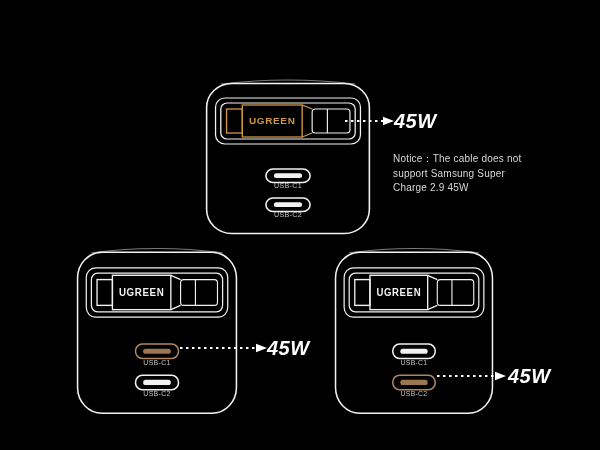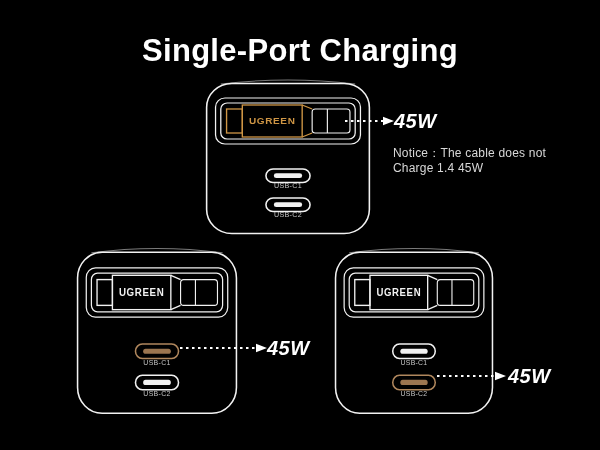--- a/index.html
+++ b/index.html
@@ -28,31 +28,30 @@
   .port.plain .pill { stroke:var(--outline-white); }
   .port.plain .bar { fill:var(--outline-white); stroke:none; }
   .port.hl .pill { stroke:var(--port-copper); }
   .port.hl .bar { fill:var(--port-copper-fill); stroke:none; }
   .port text { fill:var(--label-grey); font-size:6.8px; letter-spacing:.3px; text-anchor:middle; stroke:none; }
   .arrow { position:absolute; }
   .arrow line { stroke:#ffffff; stroke-width:1.8; stroke-dasharray:2.5 3.5; }
   .arrow polygon { fill:#ffffff; }
   .watt { position:absolute; color:#ffffff; font-size:20px; font-weight:bold; letter-spacing:.5px; line-height:23px;font-style:italic; }
   .notice {
-    position:absolute; left:393px; top:146px; width:200px;
-    color:var(--notice-grey); font-size:12px; line-height:14.6px; letter-spacing:.2px;
+    position:absolute; left:393px; top:152px; width:200px;
+    color:var(--notice-grey); font-size:10px; line-height:14.6px; letter-spacing:.2px;
   }
   .notice span { display:block; }
 </style>
 </head>
 <body>
 
 <div id="stage">
 
-  <div class="title">Single-Port Charging</div>
 
   <svg class="charger" style="left:204px; top:74px; width:168px; height:162px" viewBox="0 0 160 162" preserveAspectRatio="none">
     <path class="top-arc" d="M16 10 Q80 2 144 10"></path>
     <rect class="body-outline" x="2.5" y="9.5" width="155" height="150" rx="24"></rect>
     <rect class="slot-outer" x="11" y="24" width="138" height="46" rx="9"></rect>
     <rect class="slot-inner" x="16" y="29" width="128" height="36" rx="6"></rect>
     <g class="plug accent">
       <rect x="21.5" y="35" width="15" height="24"></rect>
       <rect x="36.5" y="31" width="57" height="32"></rect>
       <path d="M93.5 31 L103 35 M93.5 63 L103 59"></path>
@@ -140,16 +139,17 @@
     <line x1="1" y1="6" x2="59" y2="6"></line>
     <polygon points="59,1.8 70,6 59,10.2"></polygon>
   </svg>
 
   <div class="watt" style="left:394px; top:110px">45W</div>
   <div class="watt" style="left:267px; top:337px">45W</div>
   <div class="watt" style="left:508px; top:365px">45W</div>
 
   <div class="notice">
     <span>Notice：The cable does not</span>
-    <span>Charge 1.4 45W</span>
+    <span>support Samsung Super</span>
+    <span>Charge 2.9 45W</span>
   </div>
 
 </div>
 
 </body></html>

